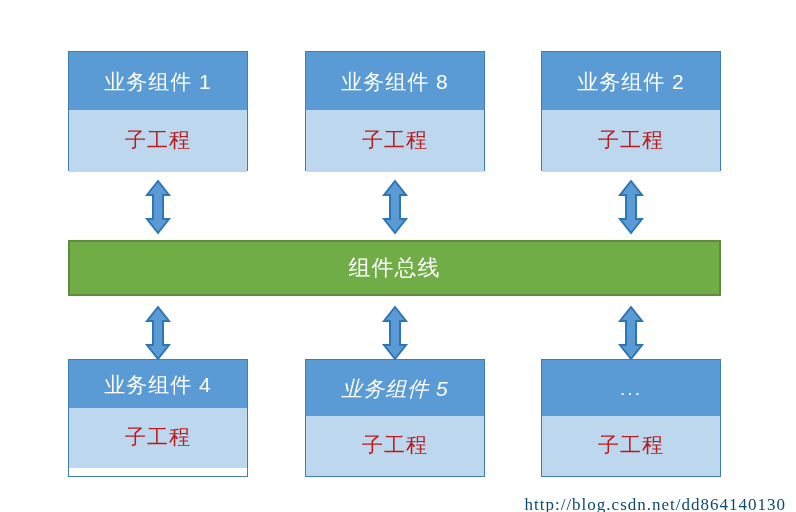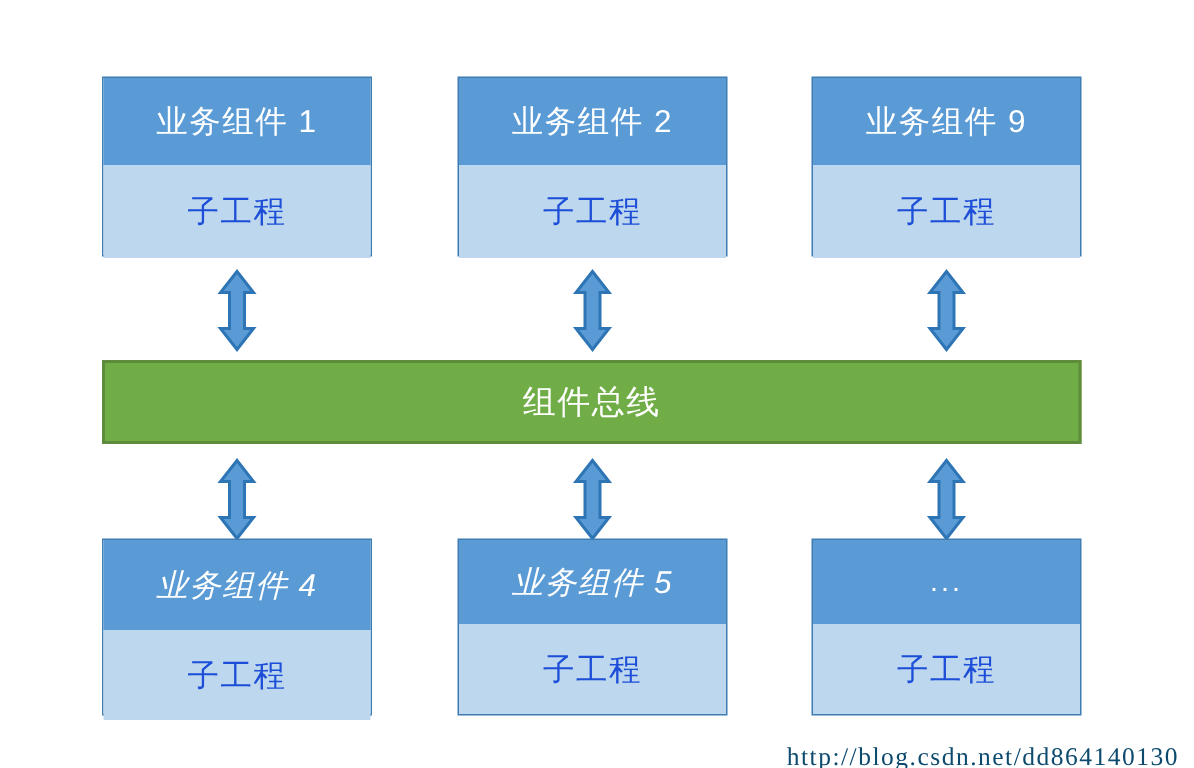--- a/index.html
+++ b/index.html
@@ -36,27 +36,28 @@
     display: flex;
     align-items: center;
     justify-content: center;
     line-height: 1;
   }
   .box-body {
     box-sizing: border-box;
     width: 100%;
     height: 62px;
     background: #BDD7EE;
-    color: #1d4ed8;
+    color: #b91c1c;
     font-size: 21px;
     letter-spacing: 1px;
     display: flex;
     align-items: center;
     justify-content: center;
     line-height: 1;
+    font-family: Liberation Mono, monospace;
   }
   .box-header.ellipsis-header {
     font-size: 19px;
     letter-spacing: 2px;
   }
 
   
   #bus-bar {
     position: absolute;
     box-sizing: border-box;
@@ -100,26 +101,26 @@
 <body>
 
 <div id="canvas">
 
   <div class="component-box" style="left:68px; top:40px; width:180px; height:120px;">
     <div class="box-header">业务组件 1</div>
     <div class="box-body">子工程</div>
   </div>
 
   <div class="component-box" style="left:305px; top:40px; width:180px; height:120px;">
-    <div class="box-header">业务组件 2</div>
+    <div class="box-header">业务组件 8</div>
     <div class="box-body">子工程</div>
   </div>
 
   <div class="component-box" style="left:541px; top:40px; width:180px; height:120px;">
-    <div class="box-header">业务组件 9</div>
+    <div class="box-header">业务组件 2</div>
     <div class="box-body">子工程</div>
   </div>
 
   <div class="arrow-connector" style="left:144px; top:168px;">
     <svg viewBox="0 0 28 56" xmlns="http://www.w3.org/2000/svg">
       <polygon points="14,2 25,16 19,16 19,40 25,40 14,54 3,40 9,40 9,16 3,16" fill="#5B9BD5" stroke="#2E75B6" stroke-width="2" stroke-linejoin="miter"></polygon>
     </svg>
   </div>
 
   <div class="arrow-connector" style="left:381px; top:168px;">
@@ -150,21 +151,21 @@
     </svg>
   </div>
 
   <div class="arrow-connector" style="left:617px; top:294px;">
     <svg viewBox="0 0 28 56" xmlns="http://www.w3.org/2000/svg">
       <polygon points="14,2 25,16 19,16 19,40 25,40 14,54 3,40 9,40 9,16 3,16" fill="#5B9BD5" stroke="#2E75B6" stroke-width="2" stroke-linejoin="miter"></polygon>
     </svg>
   </div>
 
   <div class="component-box" style="left:68px; top:348px; width:180px; height:118px;">
-    <div class="box-header" style="height:60px;font-style:italic;">业务组件 4</div>
+    <div class="box-header" style="height:48px;">业务组件 4</div>
     <div class="box-body" style="height:60px;">子工程</div>
   </div>
 
   <div class="component-box" style="left:305px; top:348px; width:180px; height:118px;">
     <div class="box-header" style="height:56px;font-style:italic;">业务组件 5</div>
     <div class="box-body" style="height:60px;">子工程</div>
   </div>
 
   <div class="component-box" style="left:541px; top:348px; width:180px; height:118px;">
     <div class="box-header ellipsis-header" style="height:56px;">...</div>

